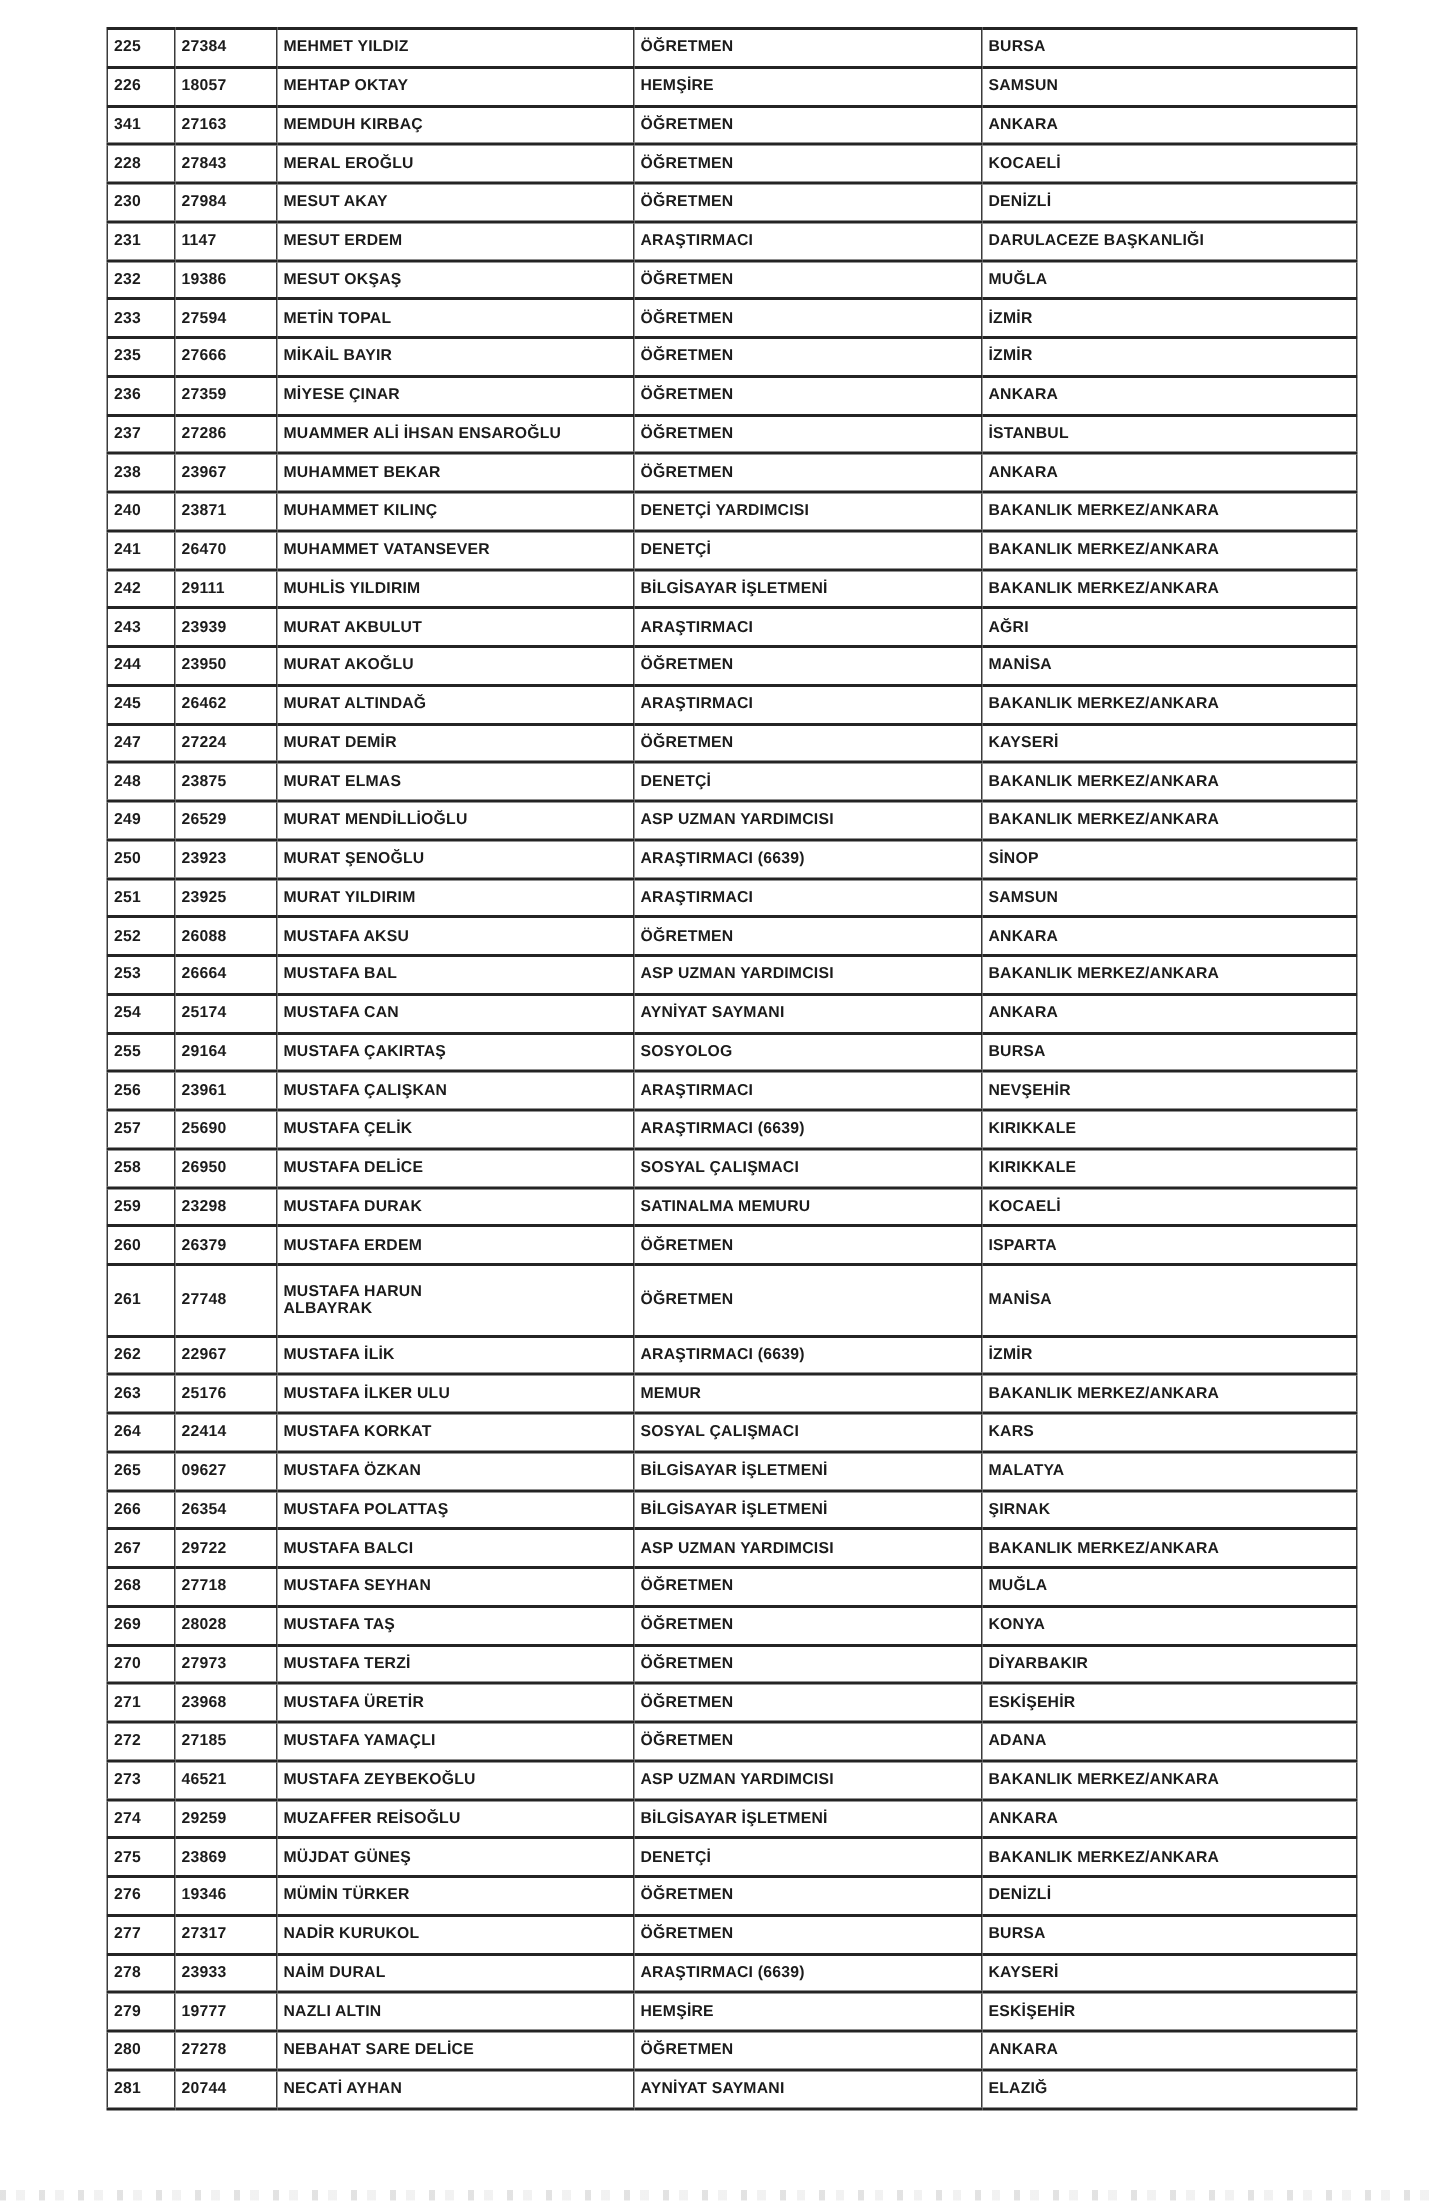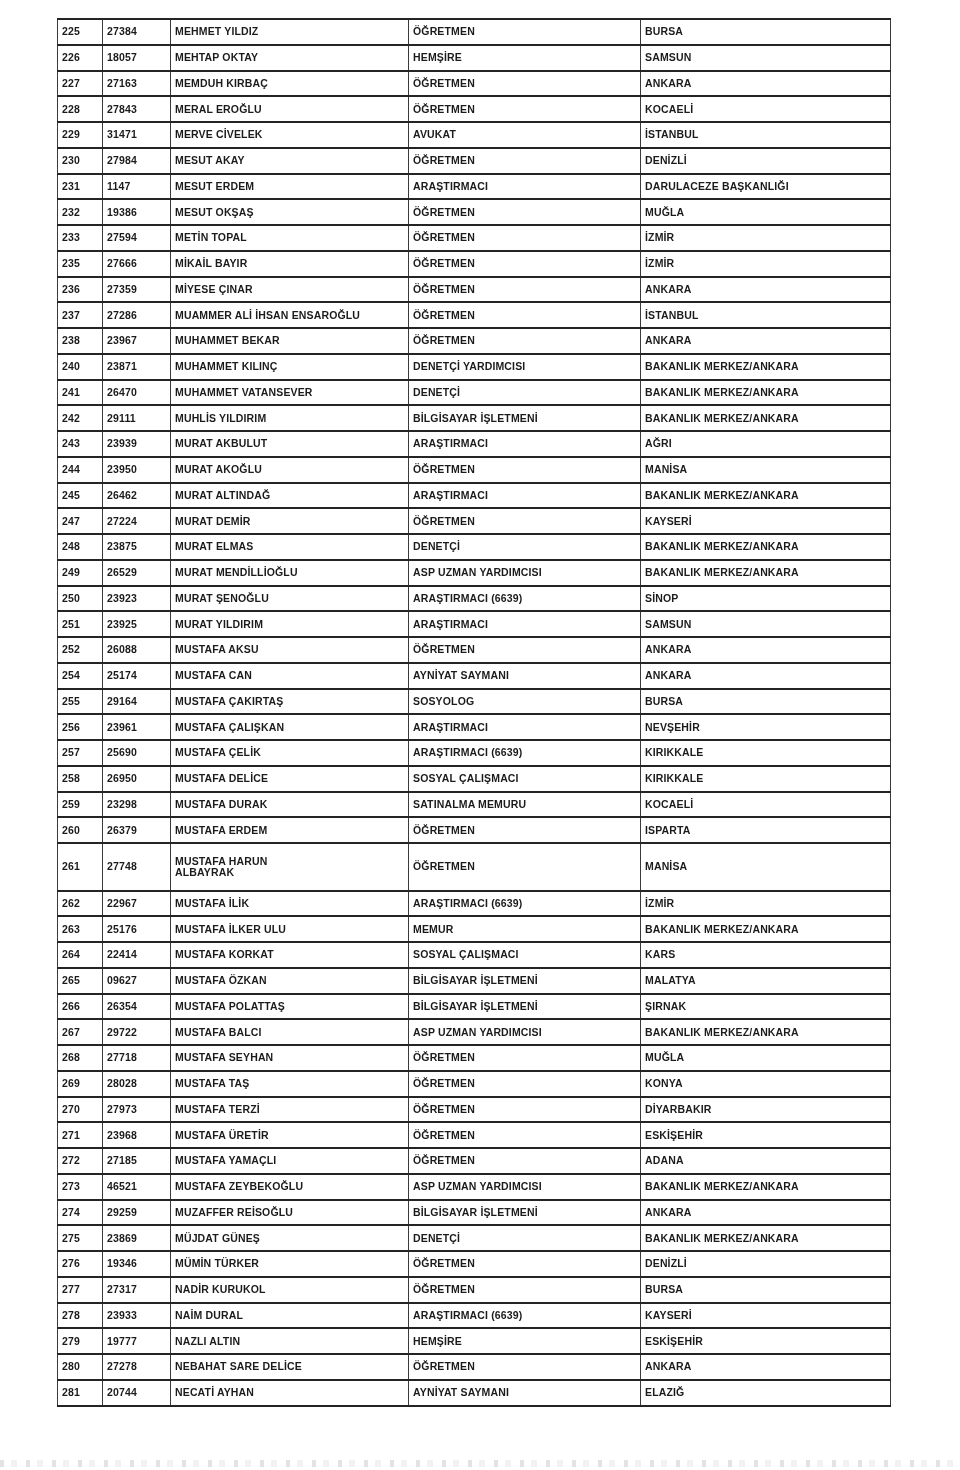--- a/index.html
+++ b/index.html
@@ -10,21 +10,21 @@
   .page {
     position: relative;
     width: 960px;
     height: 1470px;
     background: #ffffff;
     overflow: hidden;
     font-family: "Liberation Sans", "DejaVu Sans", sans-serif;
   }
   table.personnel {
     position: absolute;
-    left: 57px;
+    left: 71px;
     top: 18px;
     width: 833px;
     height: 1389px;
     border-collapse: collapse;
     table-layout: fixed;
   }
   table.personnel td {
     border-left: 1px solid #3a3a3a;
     border-right: 1px solid #3a3a3a;
     border-top: 2px solid #242424;
@@ -81,39 +81,32 @@
       <td>BURSA</td>
     </tr>
         <tr>
       <td>226</td>
       <td>18057</td>
       <td>MEHTAP OKTAY</td>
       <td>HEMŞİRE</td>
       <td>SAMSUN</td>
     </tr>
         <tr>
-      <td>227</td>
+      <td>341</td>
       <td>27163</td>
       <td>MEMDUH KIRBAÇ</td>
       <td>ÖĞRETMEN</td>
       <td>ANKARA</td>
     </tr>
         <tr>
       <td>228</td>
       <td>27843</td>
       <td>MERAL EROĞLU</td>
       <td>ÖĞRETMEN</td>
       <td>KOCAELİ</td>
-    </tr>
-        <tr>
-      <td>229</td>
-      <td>31471</td>
-      <td>MERVE CİVELEK</td>
-      <td>AVUKAT</td>
-      <td>İSTANBUL</td>
     </tr>
         <tr>
       <td>230</td>
       <td>27984</td>
       <td>MESUT AKAY</td>
       <td>ÖĞRETMEN</td>
       <td>DENİZLİ</td>
     </tr>
         <tr>
       <td>231</td>
@@ -240,20 +233,27 @@
       <td>MURAT YILDIRIM</td>
       <td>ARAŞTIRMACI</td>
       <td>SAMSUN</td>
     </tr>
         <tr>
       <td>252</td>
       <td>26088</td>
       <td>MUSTAFA AKSU</td>
       <td>ÖĞRETMEN</td>
       <td>ANKARA</td>
+    </tr>
+        <tr>
+      <td>253</td>
+      <td>26664</td>
+      <td>MUSTAFA BAL</td>
+      <td>ASP UZMAN YARDIMCISI</td>
+      <td>BAKANLIK MERKEZ/ANKARA</td>
     </tr>
         <tr>
       <td>254</td>
       <td>25174</td>
       <td>MUSTAFA CAN</td>
       <td>AYNİYAT SAYMANI</td>
       <td>ANKARA</td>
     </tr>
         <tr>
       <td>255</td>

